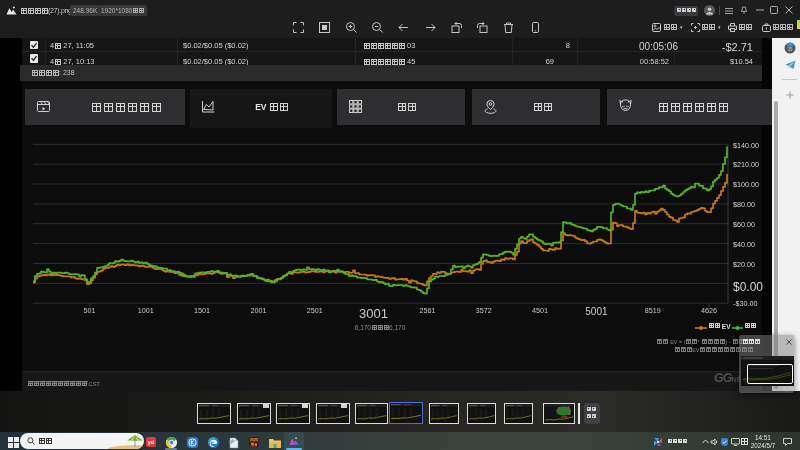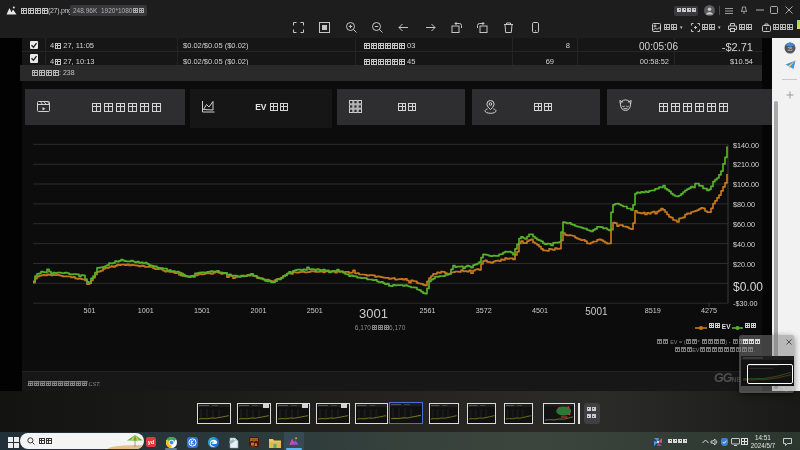--- a/index.html
+++ b/index.html
@@ -89,21 +89,21 @@
 <div class="ab" style="left:133.7px;top:305.6px;width:24px;text-align:center;color:#cacaca;font-size:7.2px">1001</div>
 <div class="ab" style="left:190.1px;top:305.6px;width:24px;text-align:center;color:#cacaca;font-size:7.2px">1501</div>
 <div class="ab" style="left:246.4px;top:305.6px;width:24px;text-align:center;color:#cacaca;font-size:7.2px">2001</div>
 <div class="ab" style="left:302.7px;top:305.6px;width:24px;text-align:center;color:#cacaca;font-size:7.2px">2501</div>
 <div class="ab" style="left:359.0px;top:305.6px;width:24px;text-align:right;color:#cacaca;font-size:13px">3001</div>
 <div class="ab" style="left:415.4px;top:305.6px;width:24px;text-align:center;color:#cacaca;font-size:7.2px">2561</div>
 <div class="ab" style="left:471.7px;top:305.6px;width:24px;text-align:center;color:#cacaca;font-size:7.2px">3572</div>
 <div class="ab" style="left:528.0px;top:305.6px;width:24px;text-align:center;color:#cacaca;font-size:7.2px">4501</div>
 <div class="ab" style="left:584.4px;top:305.6px;width:24px;text-align:center;color:#cacaca;font-size:10px">5001</div>
 <div class="ab" style="left:640.7px;top:305.6px;width:24px;text-align:center;color:#cacaca;font-size:7.2px">8519</div>
-<div class="ab" style="left:697.0px;top:305.6px;width:24px;text-align:center;color:#cacaca;font-size:7.2px">4275</div>
+<div class="ab" style="left:697.0px;top:305.6px;width:24px;text-align:center;color:#cacaca;font-size:7.2px">4626</div>
 
 <div class="ab" style="left:330px;top:324px;width:100px;text-align:center;color:#8c8c8c;font-size:6.5px">6,170<i class="z5"></i><i class="z5"></i><i class="z5"></i>6,170</div>
 <svg class="ab" style="left:695px;top:325.5px" width="12" height="4">
     <line x1="0" y1="2" x2="12" y2="2" stroke="#c6781d" stroke-width="1.6"></line>
     <circle cx="6" cy="2" r="2" fill="#c6781d"></circle>
   </svg>
 <div class="ab" style="left:708px;top:322.5px;color:#e0e0e0;font-size:6.5px;font-weight:bold;white-space:nowrap"><i class="z5"></i><i class="z5"></i> EV</div>
 <svg class="ab" style="left:732px;top:325.5px" width="11" height="4">
     <line x1="0" y1="2" x2="11" y2="2" stroke="#56b22a" stroke-width="1.6"></line>
     <circle cx="5.5" cy="2" r="2" fill="#56b22a"></circle>

